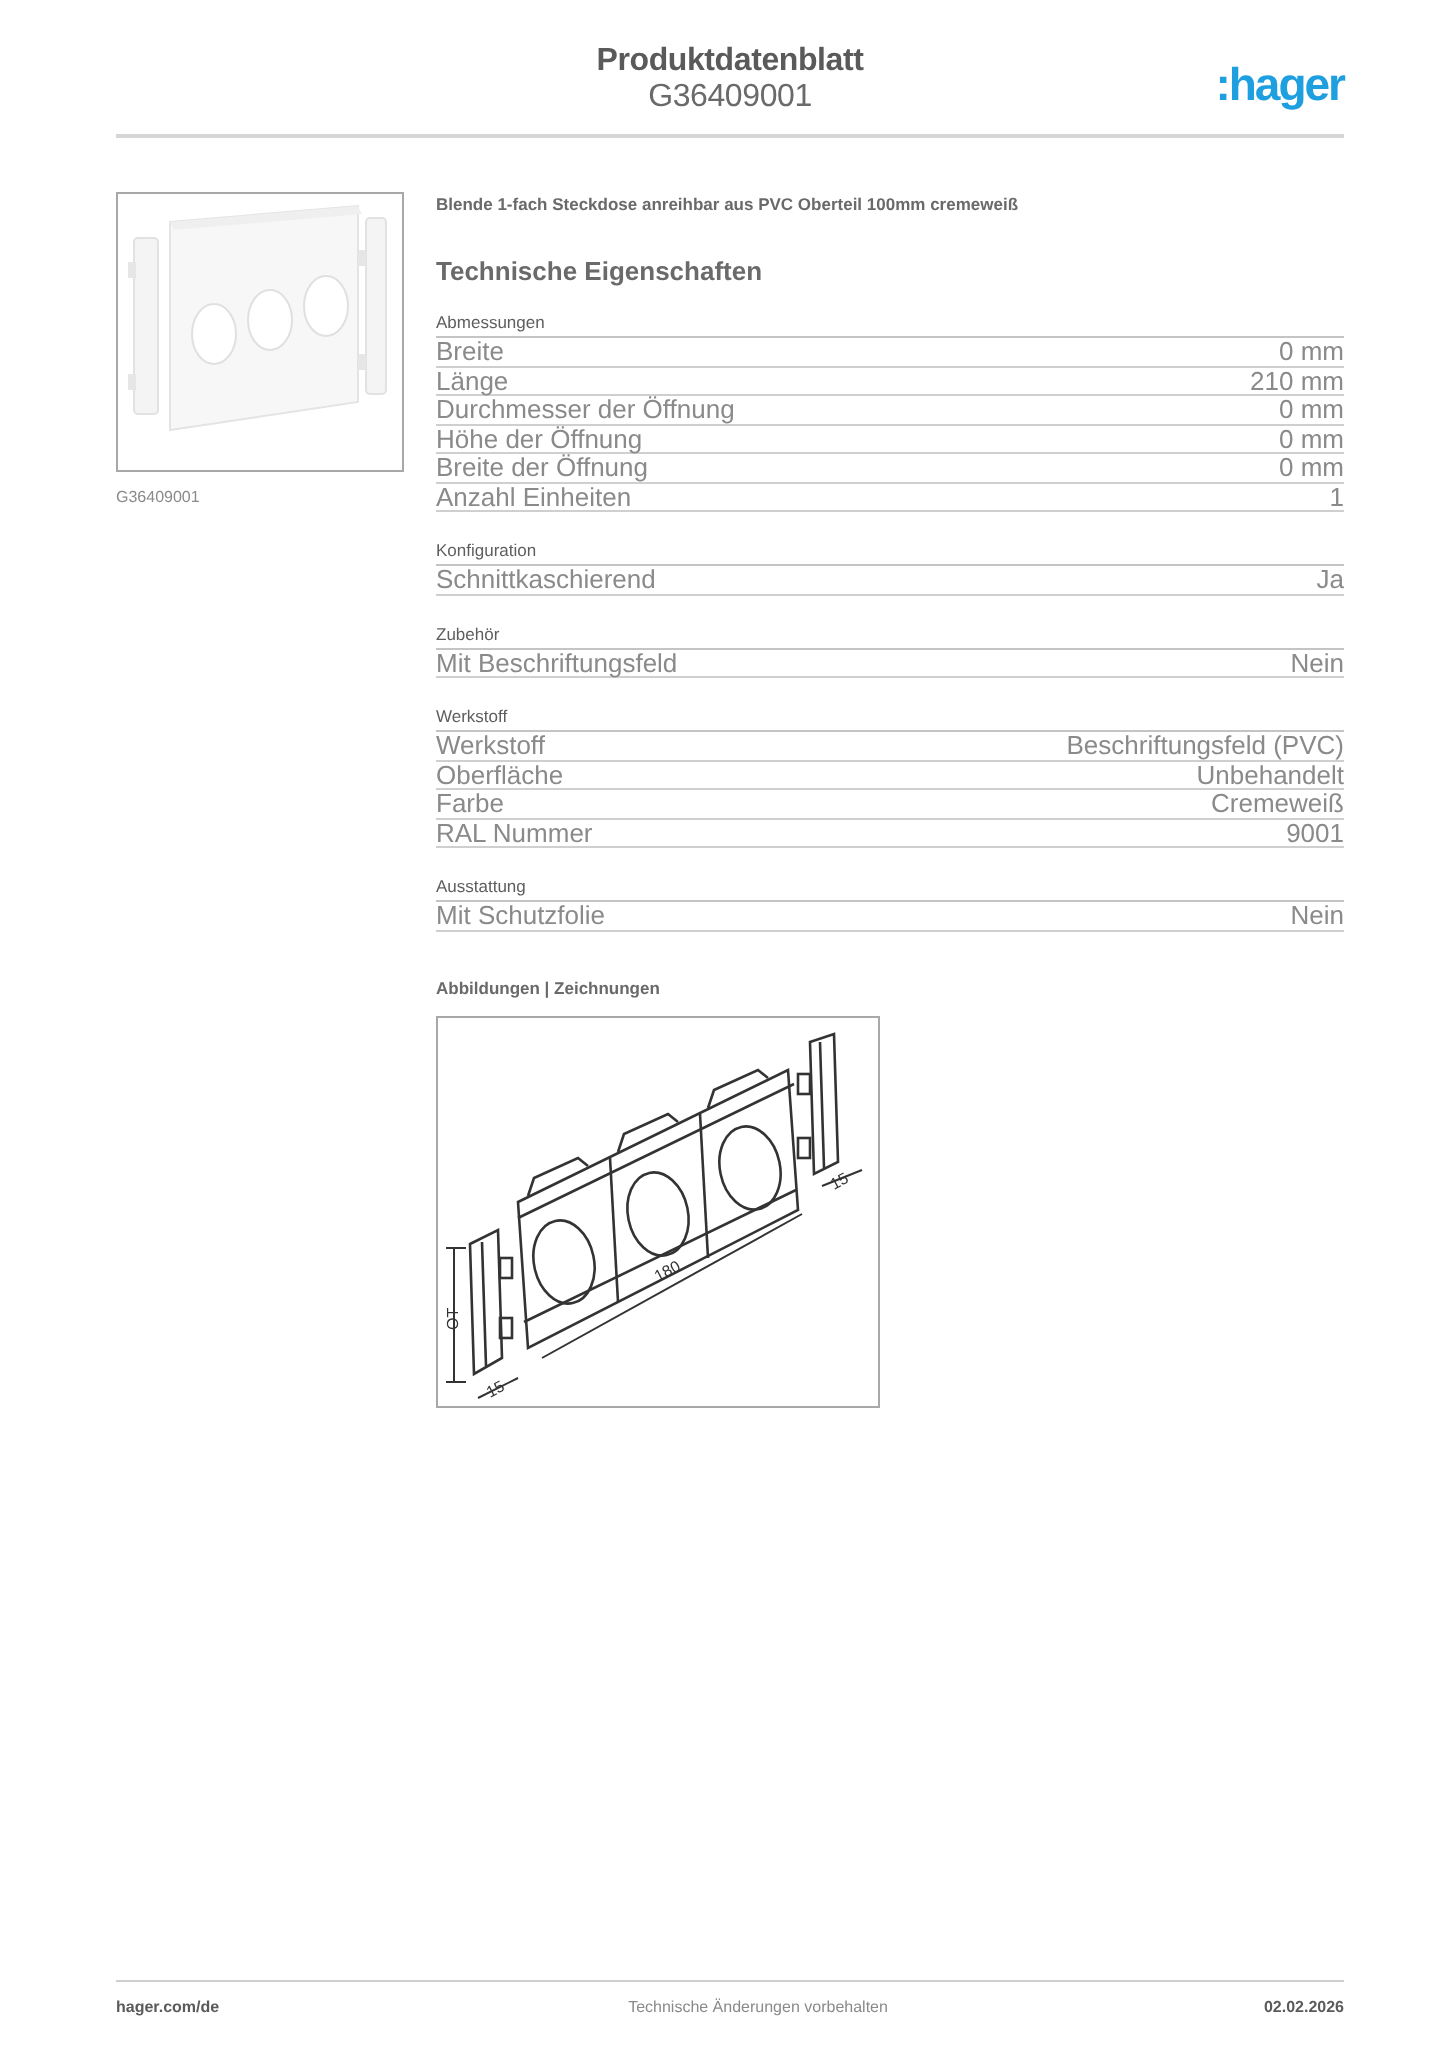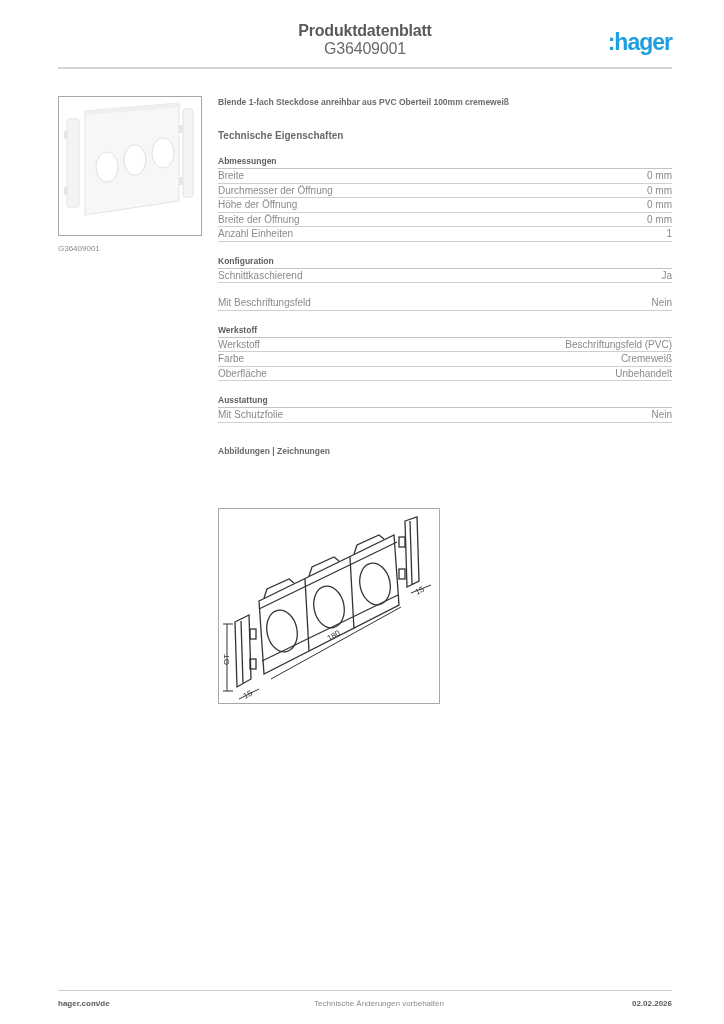--- a/index.html
+++ b/index.html
@@ -10,26 +10,26 @@
   .doc-title { font-size: 16px; font-weight: bold; color: #5a5a5a; line-height: 18px; letter-spacing: -0.2px; }
   .doc-number { font-size: 16px; color: #6a6a6a; line-height: 18px; letter-spacing: -0.2px; }
   .logo { position: absolute; right: 0; top: 8px; font-size: 23px; font-weight: bold; color: #1d9fe0; letter-spacing: -1px; line-height: 24px; }
   .header-rule { position: absolute; left: 58px; top: 67px; width: 614px; height: 2px; background: #d6d6d6; }
 
   .product-image { position: absolute; left: 58px; top: 96px; width: 144px; height: 140px; border: 1px solid #a8a8a8; background: #fff; }
   .image-caption { position: absolute; left: 58px; top: 244px; font-size: 8px; color: #8a8a8a; }
 
   .main { position: absolute; left: 218px; top: 96px; width: 454px; }
   .product-name { font-size: 8.5px; font-weight: bold; color: #6a6a6a; line-height: 12px; }
-  .section-title { font-size: 10px; font-weight: bold; color: #6a6a6a; margin-top: 22px; line-height: 12px; }
+  .section-title { font-size: 13px; font-weight: bold; color: #6a6a6a; margin-top: 22px; line-height: 12px; }
 
   .group { margin-top: 13px; }
   .group.first { margin-top: 13px; }
-  .group-title { font-size: 8.5px; font-weight: bold; color: #5e5e5e; line-height: 12px; border-bottom: 1px solid #c4c4c4; padding-bottom: 1px; }
-  .row { display: flex; justify-content: space-between; font-size: 10px; color: #8a8a8a; line-height: 13.5px; border-bottom: 1px solid #cfcfcf; }
+  .group-title { font-size: 8.5px; font-weight: normal; color: #5e5e5e; line-height: 12px; border-bottom: 1px solid #c4c4c4; padding-bottom: 1px; }
+  .row { display: flex; justify-content: space-between; font-size: 13px; color: #8a8a8a; line-height: 13.5px; border-bottom: 1px solid #cfcfcf; }
   .row .val { text-align: right; }
 
   .figures-title { font-size: 8.5px; font-weight: bold; color: #6a6a6a; margin-top: 22px; line-height: 12px; }
   .drawing { position: absolute; left: 218px; top: 508px; width: 222px; height: 196px; border: 1px solid #a8a8a8; background: #fff; }
 
   .footer-rule { position: absolute; left: 58px; top: 990px; width: 614px; height: 1px; background: #cfcfcf; }
   .footer { position: absolute; left: 58px; top: 999px; width: 614px; font-size: 8px; }
   .footer-left { position: absolute; left: 0; font-weight: bold; color: #5a5a5a; }
   .footer-center { position: absolute; left: 0; width: 100%; text-align: center; color: #8a8a8a; padding-left: 28px; }
   .footer-right { position: absolute; right: 0; font-weight: bold; color: #5a5a5a; }
@@ -68,20 +68,24 @@
   <div class="product-name">Blende 1-fach Steckdose anreihbar aus PVC Oberteil 100mm cremeweiß</div>
   <div class="section-title">Technische Eigenschaften</div>
 
   <div class="group first">
     <div class="group-title">Abmessungen</div>
     <div class="row">
         <span>Breite</span>
         <span class="val">0 mm</span>
       </div>
     <div class="row">
+        <span>Länge</span>
+        <span class="val">210 mm</span>
+      </div>
+    <div class="row">
         <span>Durchmesser der Öffnung</span>
         <span class="val">0 mm</span>
       </div>
     <div class="row">
         <span>Höhe der Öffnung</span>
         <span class="val">0 mm</span>
       </div>
     <div class="row">
         <span>Breite der Öffnung</span>
         <span class="val">0 mm</span>
@@ -94,39 +98,44 @@
 
   <div class="group">
     <div class="group-title">Konfiguration</div>
     <div class="row">
         <span>Schnittkaschierend</span>
         <span class="val">Ja</span>
       </div>
   </div>
 
   <div class="group">
+    <div class="group-title">Zubehör</div>
     <div class="row">
         <span>Mit Beschriftungsfeld</span>
         <span class="val">Nein</span>
       </div>
   </div>
 
   <div class="group">
     <div class="group-title">Werkstoff</div>
     <div class="row">
         <span>Werkstoff</span>
         <span class="val">Beschriftungsfeld (PVC)</span>
       </div>
     <div class="row">
+        <span>Oberfläche</span>
+        <span class="val">Unbehandelt</span>
+      </div>
+    <div class="row">
         <span>Farbe</span>
         <span class="val">Cremeweiß</span>
       </div>
     <div class="row">
-        <span>Oberfläche</span>
-        <span class="val">Unbehandelt</span>
+        <span>RAL Nummer</span>
+        <span class="val">9001</span>
       </div>
   </div>
 
   <div class="group">
     <div class="group-title">Ausstattung</div>
     <div class="row">
         <span>Mit Schutzfolie</span>
         <span class="val">Nein</span>
       </div>
   </div>

